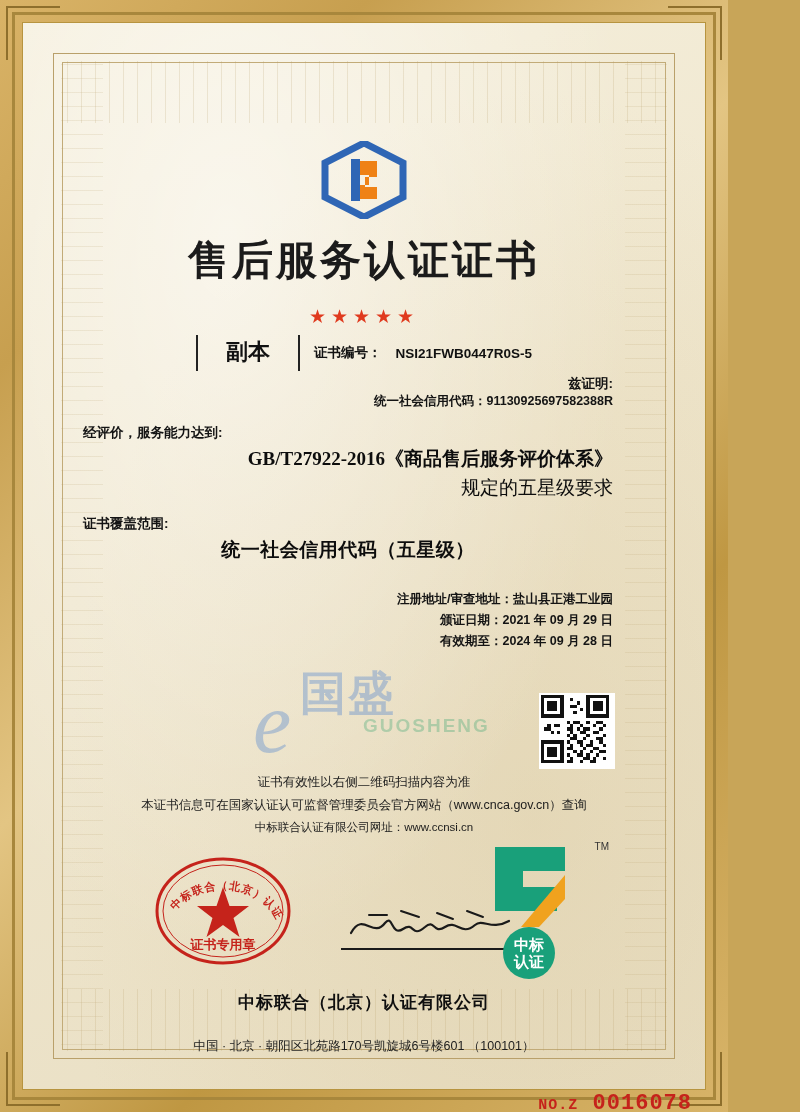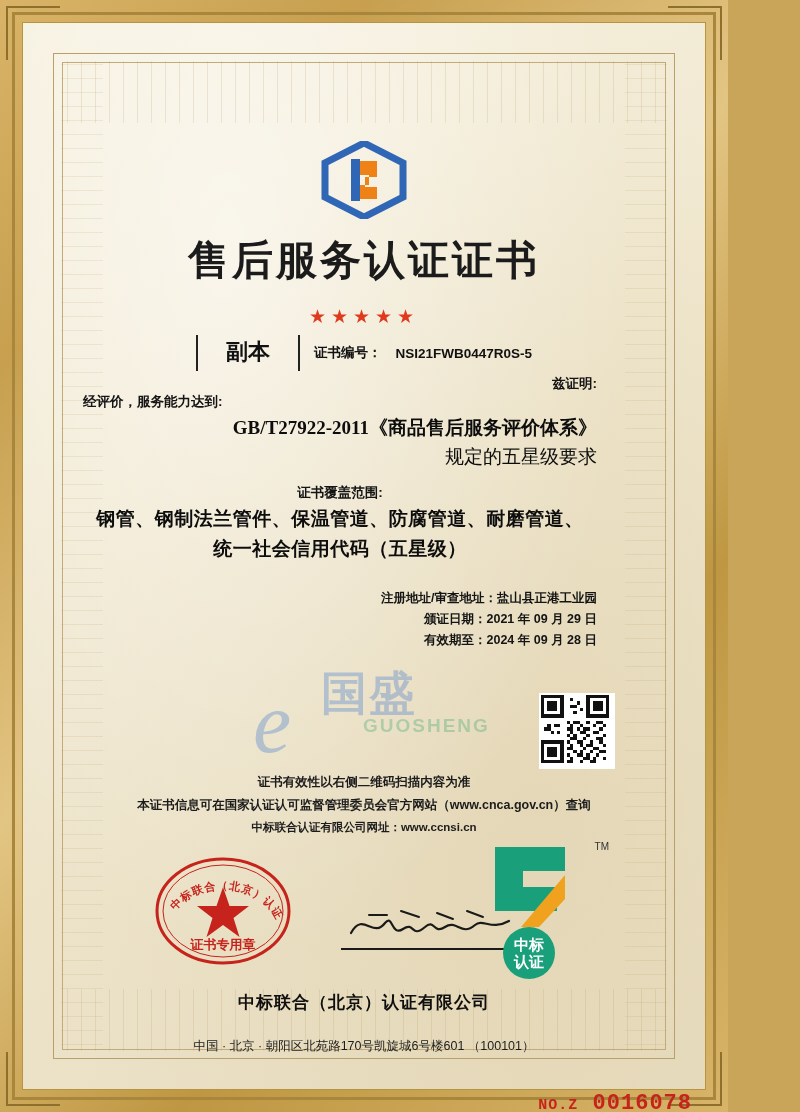--- a/index.html
+++ b/index.html
@@ -85,21 +85,21 @@
     display:flex;align-items:center;justify-content:center;gap:14px;
   }
   .copy-box{
     display:inline-block;padding:2px 28px 4px;
     border-left:2px solid #222;border-right:2px solid #222;
     font-size:22px;font-weight:bold;color:#111;
     font-family:"Liberation Serif", serif;
   }
   .cert-no{font-size:13.5px;font-weight:bold;color:#111;}
 
-  .right-col{position:absolute;left:60px;right:108px;top:352px;text-align:right;}
+  .right-col{position:absolute;left:60px;right:92px;top:352px;text-align:right;}
   .lbl{font-size:13.5px;font-weight:bold;color:#141414;margin:0;}
   .company{
     text-align:center;font-size:26px;font-weight:bold;color:#0d0d0d;
     margin:10px 0 6px 0;letter-spacing:1px;font-family:"Liberation Serif", serif;
   }
   .uscc{text-align:right;font-size:12.5px;font-weight:bold;color:#141414;margin:0 0 14px 0;}
   .std{
     text-align:right;font-size:19px;font-weight:bold;color:#0d0d0d;margin:4px 0 0 0;
     font-family:"Liberation Serif", serif;
   }
@@ -109,39 +109,39 @@
     letter-spacing:.5px;font-family:"Liberation Serif", serif;
   }
   .meta{font-size:12.5px;font-weight:bold;color:#141414;margin:4px 0;}
 
   
   .watermark{
     position:absolute;left:230px;top:630px;width:360px;height:130px;
     opacity:.30;pointer-events:none;
   }
   .wm-text{
-    position:absolute;left:68px;top:10px;font-size:46px;font-weight:bold;
+    position:absolute;left:47px;top:10px;font-size:46px;font-weight:bold;
     color:#2e6fd0;font-family:"Liberation Serif", serif;letter-spacing:2px;
     white-space:nowrap;
   }
   .wm-sub{
     position:absolute;left:110px;top:62px;font-size:19px;font-weight:bold;
     color:#2aa06a;letter-spacing:2px;
   }
   .wm-e{
     position:absolute;left:0px;top:20px;font-size:86px;color:#2e6fd0;
     font-family:"Liberation Serif", serif;font-style:italic;
   }
 
   
   .qr{position:absolute;right:90px;top:670px;width:72px;height:72px;background:#fff;padding:2px;}
   .qr svg{display:block;}
 
   .notes{position:absolute;left:60px;right:60px;top:745px;text-align:center;}
-  .note{font-size:12.5px;color:#1c1c1c;margin:6px 0;font-weight:bold;}
+  .note{font-size:12.5px;color:#1c1c1c;margin:6px 0;}
   .note.small{font-size:11.5px;}
 
   
   .seal{position:absolute;left:128px;top:828px;width:144px;height:120px;}
   .sig{position:absolute;left:318px;top:880px;width:180px;height:46px;}
   .sig-line{position:absolute;left:318px;top:925px;width:180px;border-bottom:2px solid #1a1a1a;}
 
   
   .greenlogo{position:absolute;right:112px;top:818px;width:128px;height:140px;text-align:right;}
   .tm{position:absolute;right:96px;top:818px;font-size:10px;color:#333;}
@@ -189,25 +189,27 @@
       <div class="stars">★★★★★</div>
 
       <div class="copy-row">
         <span class="copy-box">副本</span>
         <span class="cert-no">证书编号：</span>
         <span class="cert-no">NSI21FWB0447R0S-5</span>
       </div>
 
       <div class="right-col">
         <p class="lbl">兹证明:</p>
+        <p class="uscc">
+          <span>统一社会信用代码：</span><span>91130925697582388R</span>
+        </p>
         <p class="lbl" style="text-align:left">经评价，服务能力达到:</p>
-        <p class="std">GB/T27922-2011《商品售后服务评价体系》</p>
+        <p class="std">GB/T27922-2016《商品售后服务评价体系》</p>
         <p class="std2">规定的五星级要求</p>
-        <p class="lbl" style="text-align:center">证书覆盖范围:</p>
-        <p class="scope1">钢管、钢制法兰管件、保温管道、防腐管道、耐磨管道、</p>
+        <p class="lbl" style="text-align:left">证书覆盖范围:</p>
         <p class="scope2">统一社会信用代码（五星级）</p>
 
         <p class="meta" style="margin-top:28px">
           <span>注册地址/审查地址：</span><span>盐山县正港工业园</span>
         </p>
         <p class="meta">
           <span>颁证日期：</span><span>2021 年 09 月 29 日</span>
         </p>
         <p class="meta">
           <span>有效期至：</span><span>2024 年 09 月 28 日</span>

